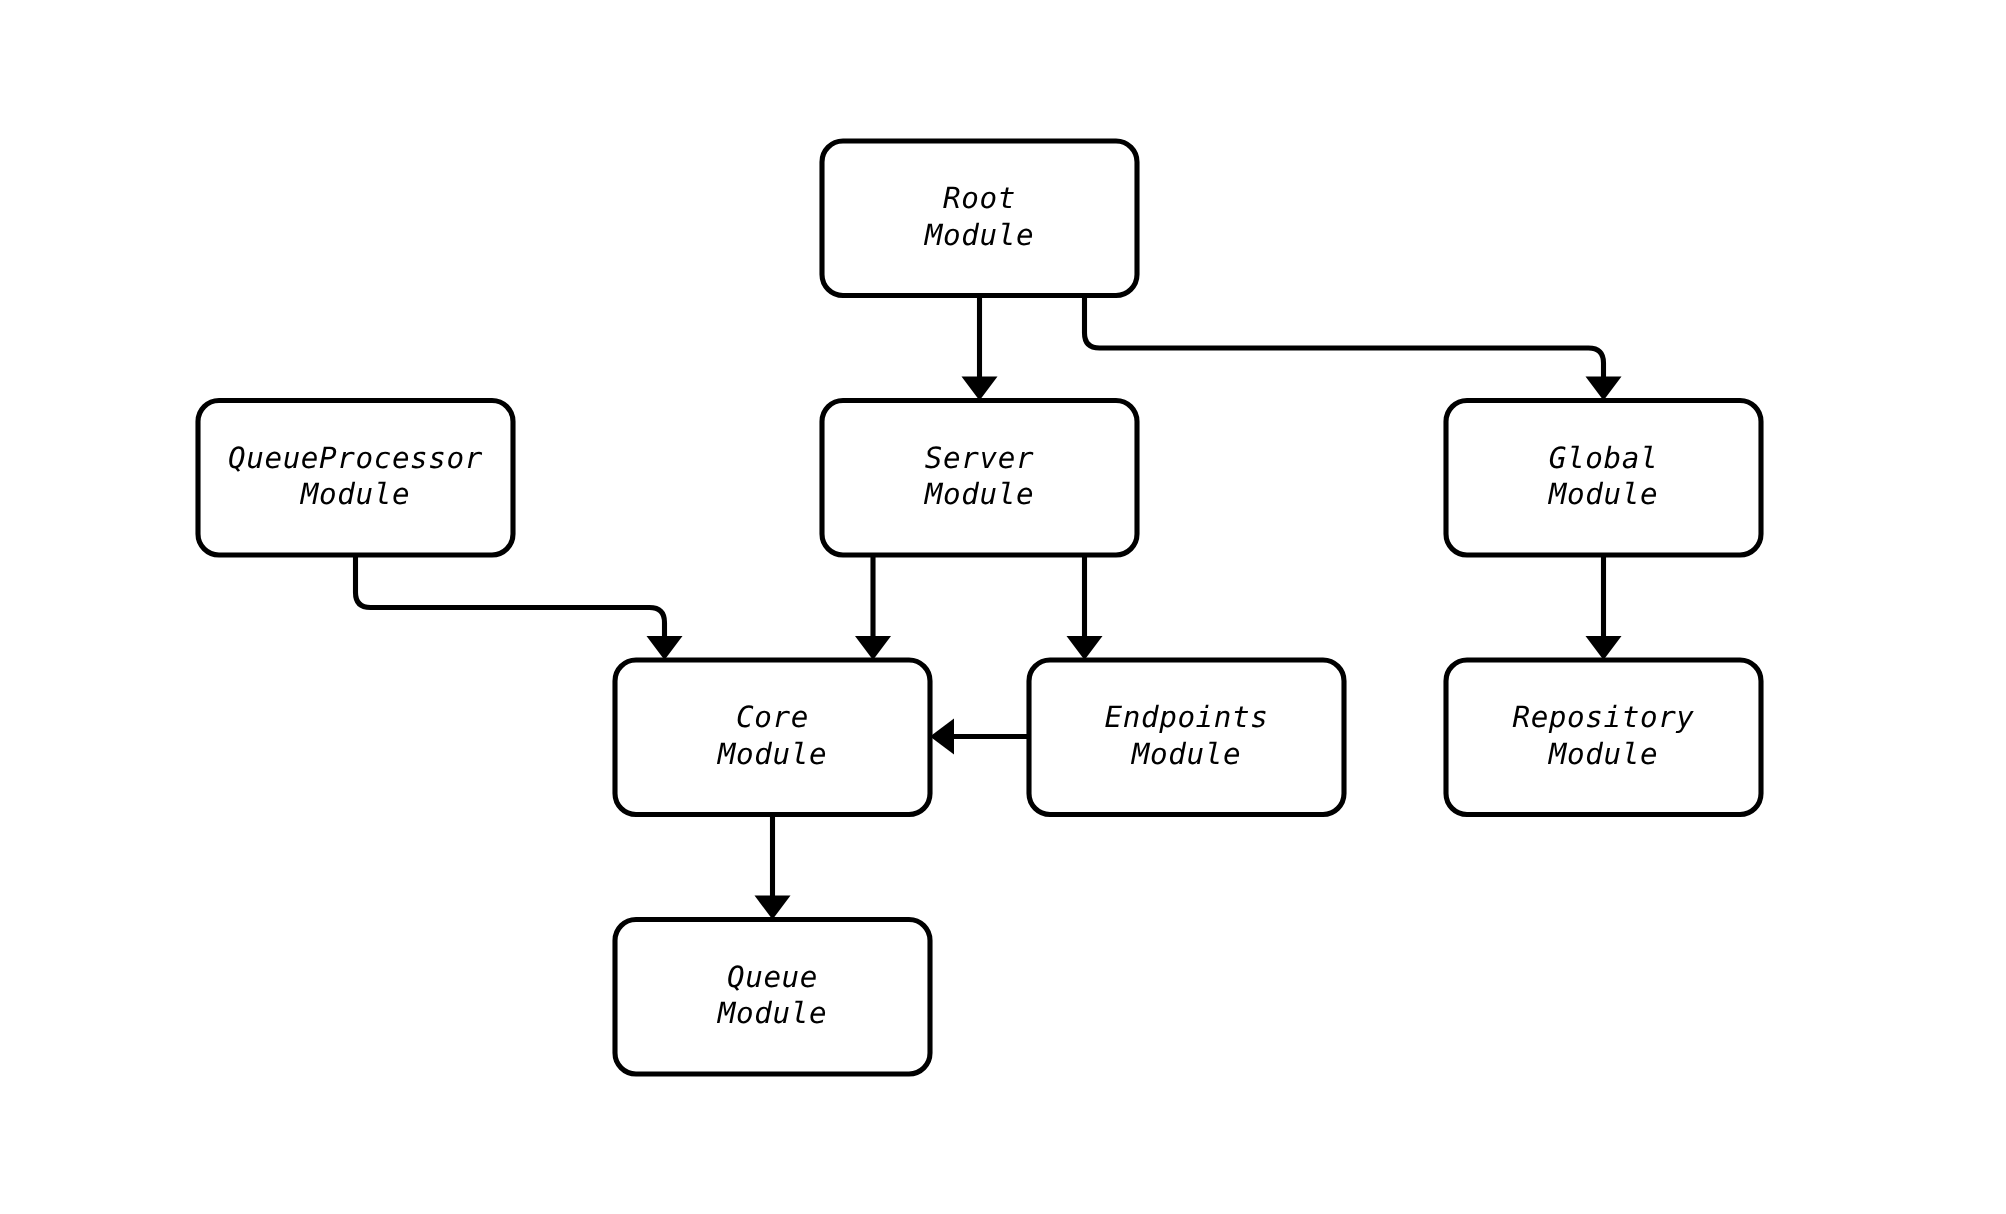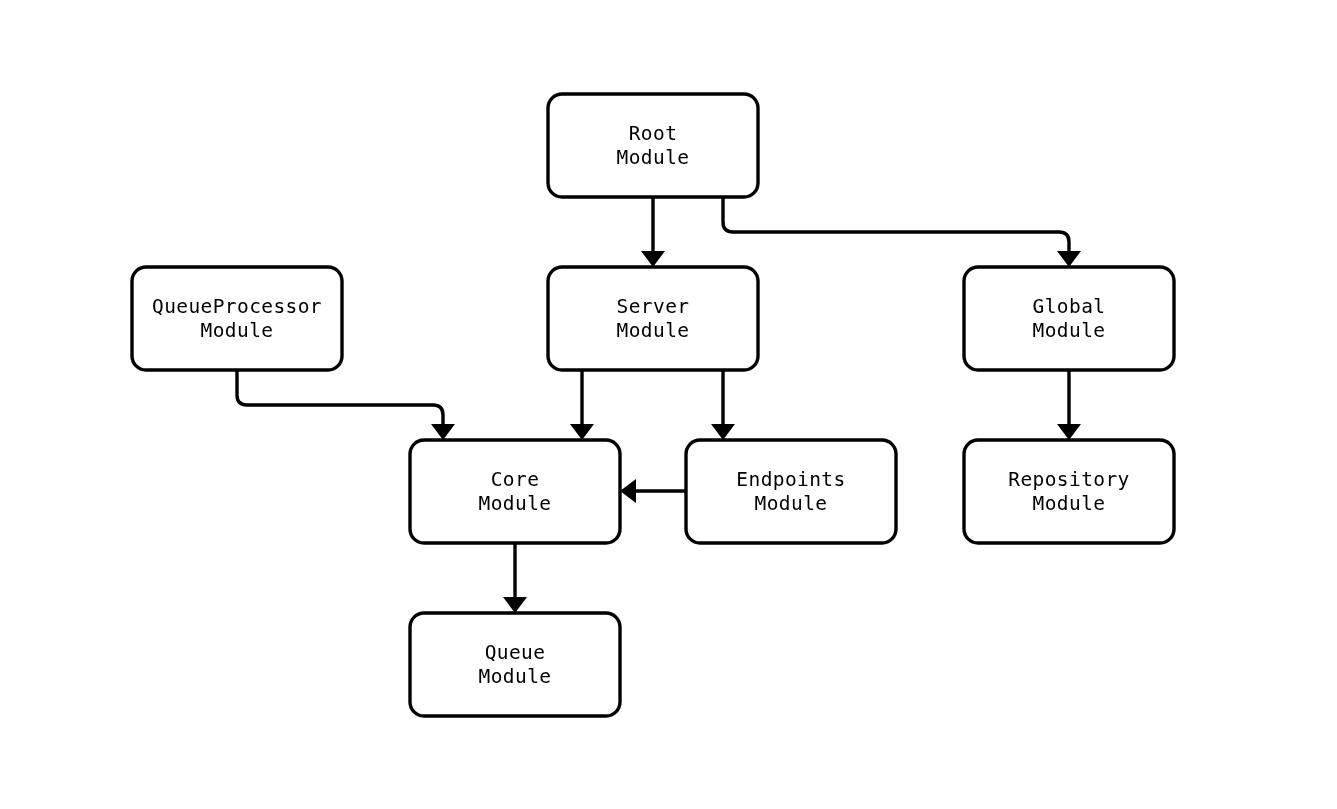--- a/index.html
+++ b/index.html
@@ -7,20 +7,21 @@
     margin: 0;
     padding: 0;
     background: #ffffff;
   }
   #canvas {
     position: relative;
     width: 1337px;
     height: 809px;
     background: #ffffff;
     overflow: hidden;
+    font-style: italic;
   }
   #diagram-svg {
     position: absolute;
     top: 0;
     left: 0;
     width: 1337px;
     height: 809px;
     display: block;
   }
   .node-rect {

